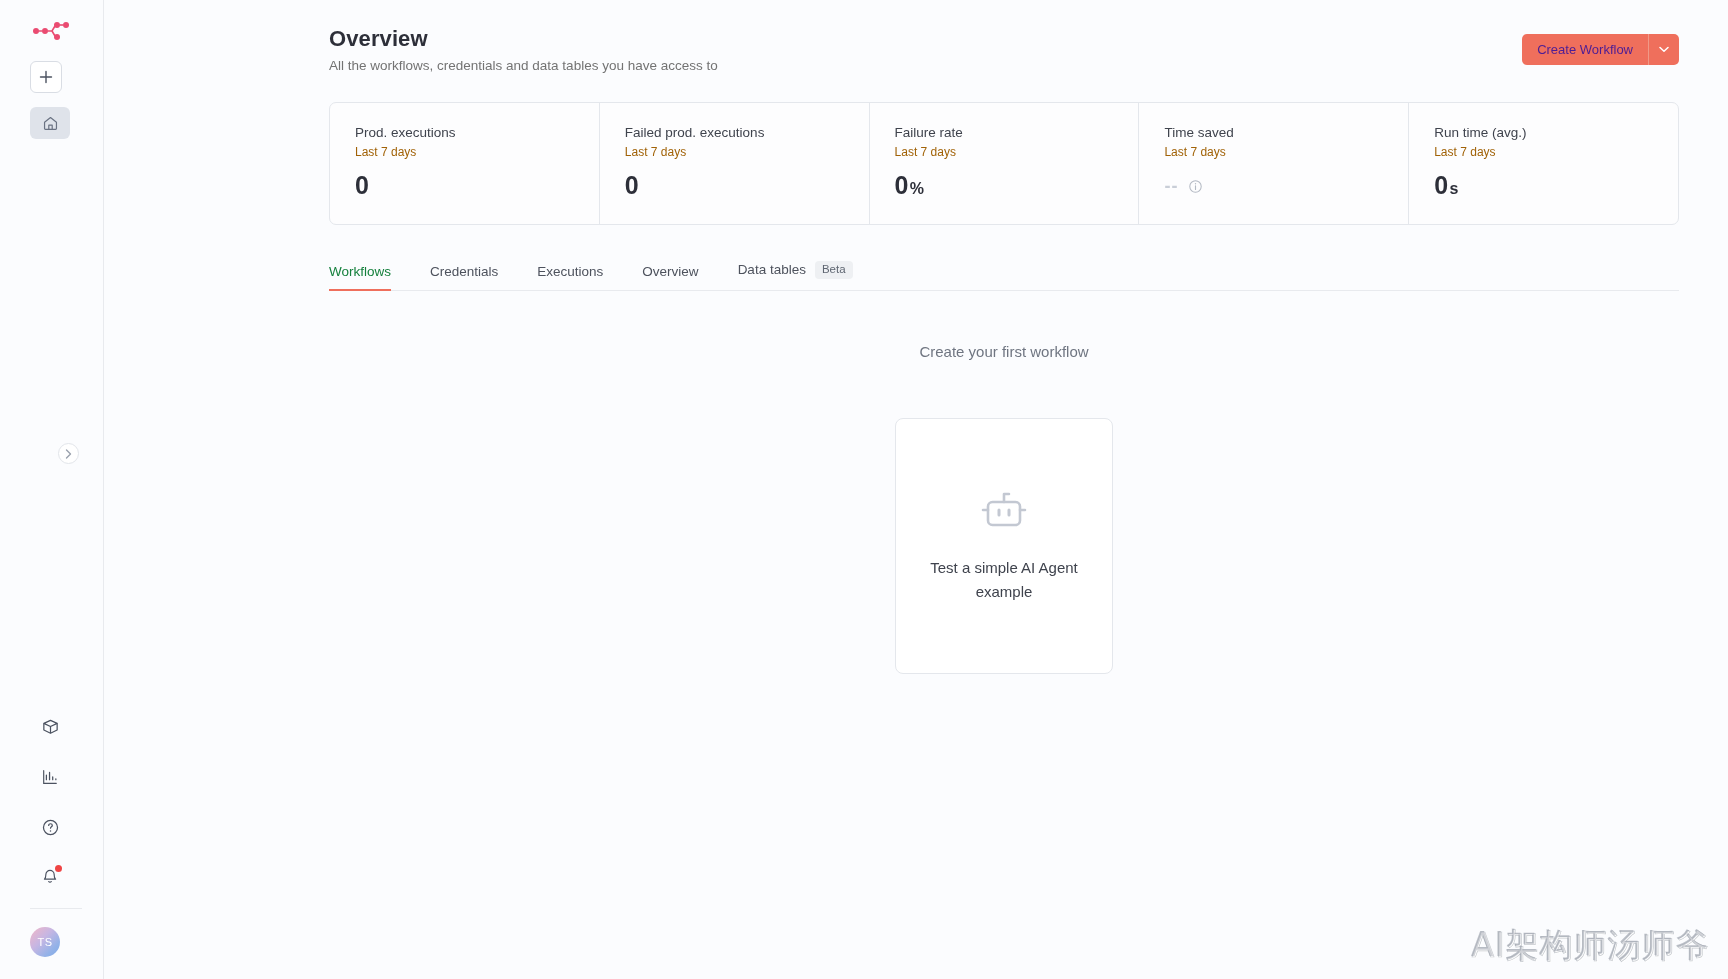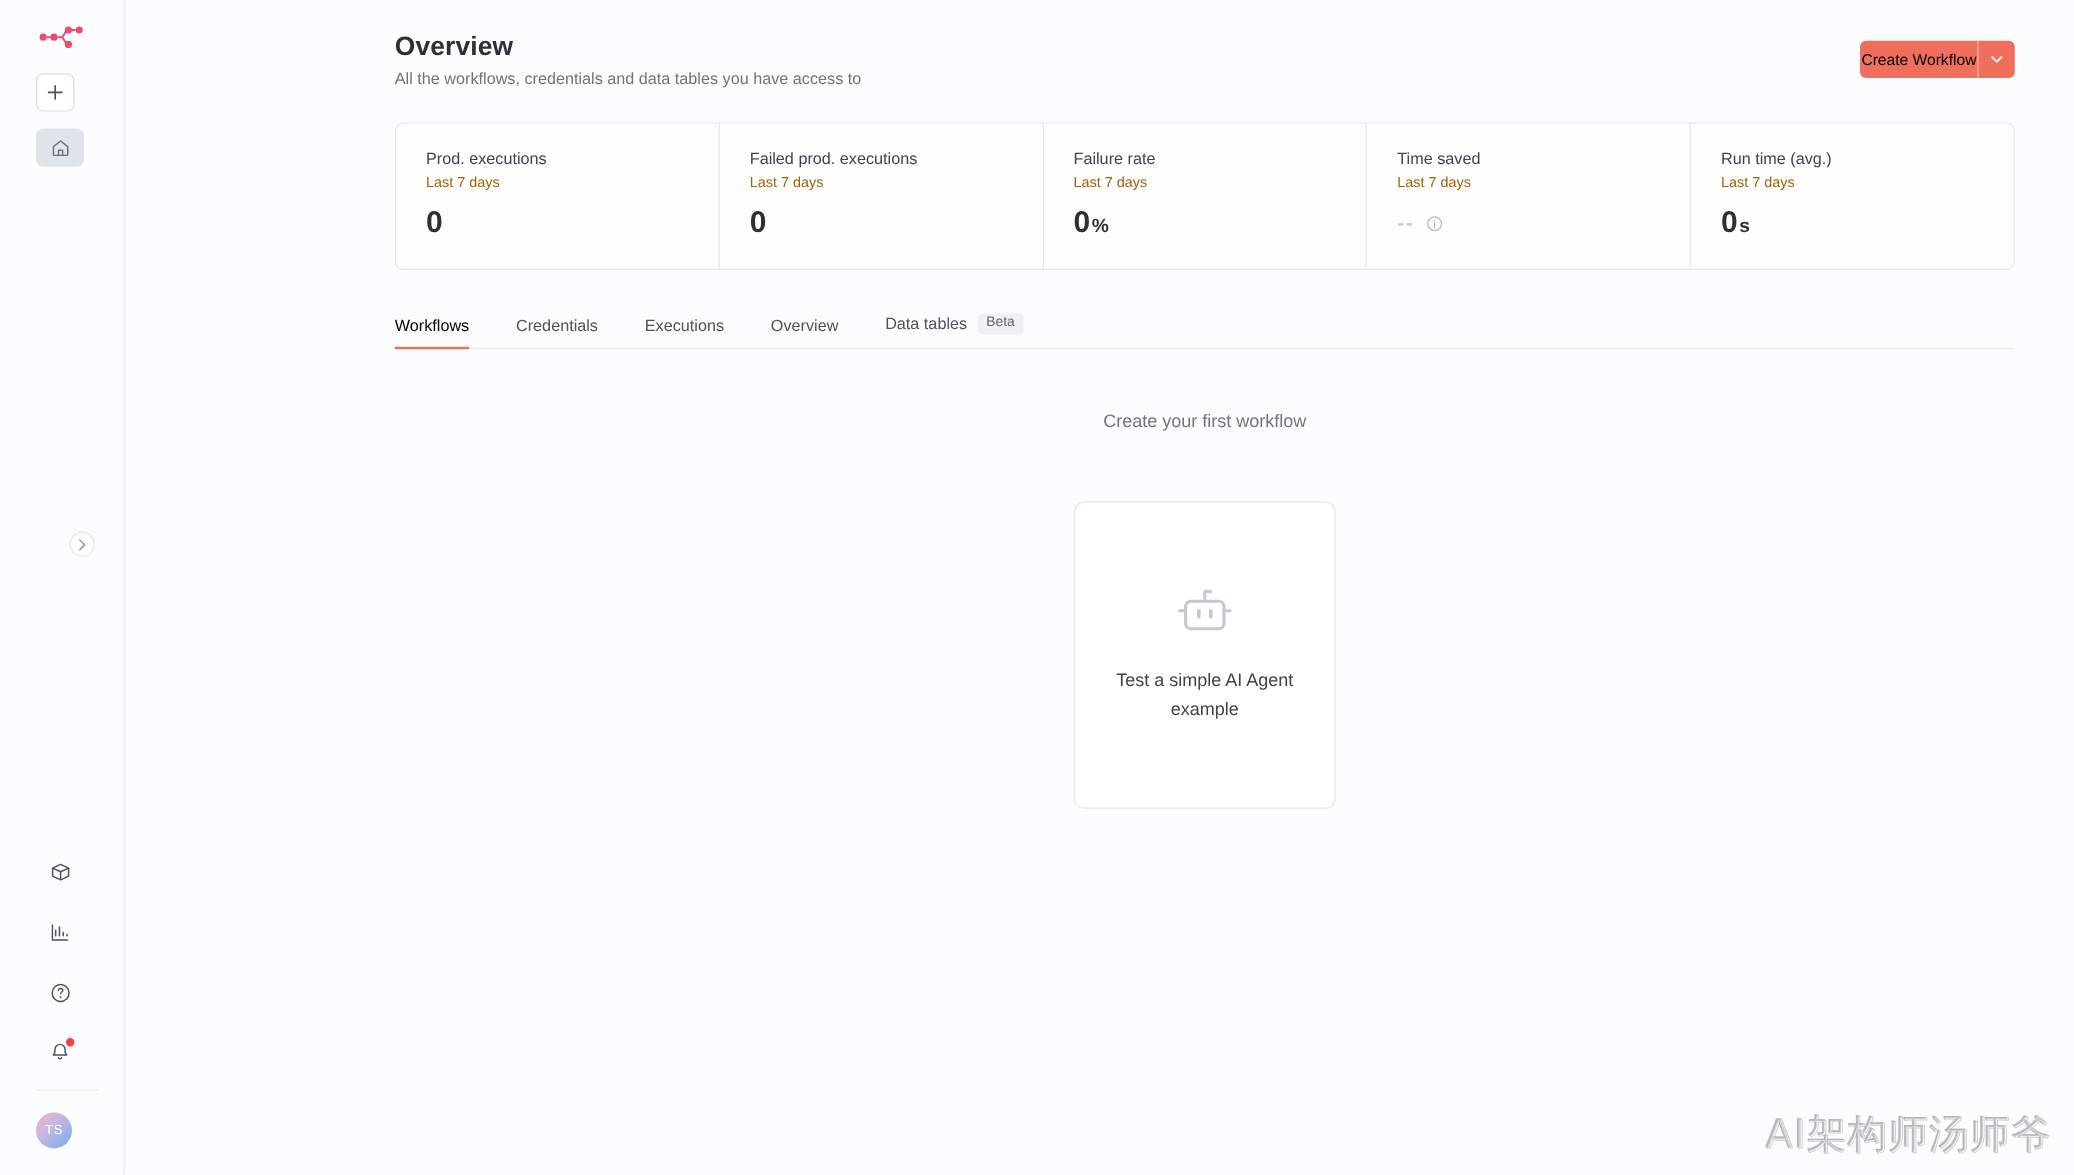--- a/index.html
+++ b/index.html
@@ -61,22 +61,22 @@
   .main { flex: 1; position: relative; padding: 0; overflow: hidden; }
   .content { padding: 26px 0 0 0; }
   .inner { margin-left: 225px; margin-right: 0px; width: 1350px; }
 
   .header-row { display: flex; align-items: flex-start; justify-content: space-between; }
   .page-title { font-size: 22px; font-weight: bold; color: #2d2f39; letter-spacing: .1px; }
   .page-sub { font-size: 13.5px; color: #737373; margin-top: 6px; }
 
   .cw-group { display: flex; align-items: stretch; margin-top: 8px; }
   .cw-main {
-    background: #ef6f5c; color: #000000; font-size: 13px;
-    padding: 0 1px; height: 31px; display: flex; align-items: center;
+    background: #ef6f5c; color: #4c1d95; font-size: 13px;
+    padding: 0 15px; height: 31px; display: flex; align-items: center;
     border-radius: 5px 0 0 5px; cursor: pointer; border: none;
     font-family: "Liberation Sans", sans-serif;
   }
   .cw-caret {
     background: #ef6f5c; color: #ffffff; width: 31px; height: 31px;
     border-radius: 0 5px 5px 0; display: flex; align-items: center; justify-content: center;
     cursor: pointer; border: none; border-left: 1px solid #f09988; font-size: 11px;
   }
 
   
@@ -94,21 +94,21 @@
   .stat-empty { display: flex; align-items: center; gap: 10px; margin-top: 17px; }
   .dashes { color: #c9ced7; font-size: 18px; letter-spacing: 1px; font-weight: bold; }
   .info-i { color: #b3b9c3; display: flex; align-items: center; }
 
   
   .tabs { margin-top: 36px; display: flex; align-items: flex-end; gap: 0; border-bottom: 1px solid #e8eaee; }
   .tab {
     font-size: 13.5px; color: #4d525d; padding: 0 0 11px 0; margin-right: 39px;
     cursor: pointer; position: relative; display: flex; align-items: center; gap: 9px;
   }
-  .tab.active { color: #000000; }
+  .tab.active { color: #15803d; }
   .tab.active::after {
     content: ""; position: absolute; left: 0; right: 0; bottom: -1px;
     height: 2px; background: #ef6f5c;
   }
   .beta {
     font-size: 11.5px; color: #5f6672; background: #eef0f3;
     border-radius: 4px; padding: 2px 7px; line-height: 1.2;
   }
 
   

